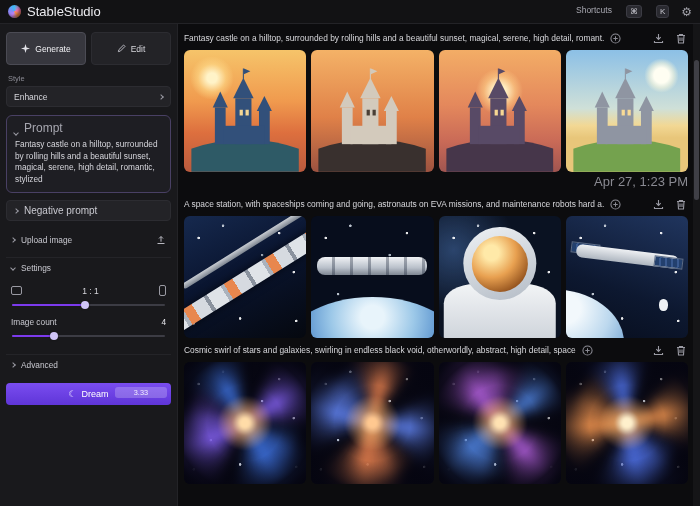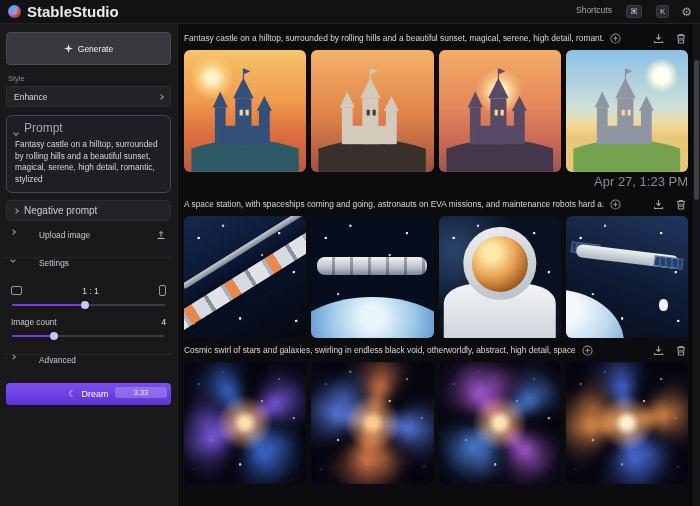--- a/index.html
+++ b/index.html
@@ -2,21 +2,21 @@
 <html><head>
 <meta charset="utf-8">
 <style>
   *{margin:0;padding:0;box-sizing:border-box}
   html,body{width:700px;height:506px;overflow:hidden}
   body{background:#0c0c0e;font-family:"Liberation Sans","DejaVu Sans",sans-serif;color:#e4e4e7;position:relative}
 
   
   .topbar{height:24px;background:#121214;border-bottom:1px solid #232327;display:flex;align-items:center;padding:0 8px;gap:6px}
   .logo{width:13px;height:13px;border-radius:50%;background:conic-gradient(from 210deg,#c084fc,#818cf8,#38bdf8,#f472b6,#fb923c,#c084fc);box-shadow:inset -2px -2px 3px rgba(0,0,0,.45)}
-  .apptitle{font-size:15px;font-weight:bold;color:#ececf0}
+  .apptitle{font-size:13px;font-weight:normal;color:#ececf0}
   .topbar .spacer{flex:1}
   .shortcuts{font-size:8.5px;color:#a9a9b2;display:flex;align-items:flex-start;gap:14px}
   .key{background:#2a2a30;border:1px solid #3c3c44;border-radius:3px;font-size:8px;color:#c6c6cd;padding:0 3px;line-height:11px;min-width:12px;text-align:center}
   .gear{font-size:12px;color:#a0a0a8;margin-left:6px;line-height:1}
 
   
   .app{display:flex;height:482px}
   .sidebar{width:178px;background:#19191c;border-right:1px solid #232327;padding:8px 6px;flex-shrink:0}
   .main{flex:1;padding:2px 12px 0 6px;overflow:hidden}
 
@@ -27,21 +27,21 @@
   .slabel{font-size:7.5px;color:#8a8a93;margin:9px 2px 3px}
   .select{height:21px;background:#232327;border:1px solid #2c2c31;border-radius:4px;display:flex;align-items:center;padding:0 7px;font-size:8.5px;color:#d6d6dc}
   .select .spacer{flex:1}
   .chev{display:inline-block;width:4px;height:4px;border-right:1.3px solid #9a9aa3;border-bottom:1.3px solid #9a9aa3}
   .chev.r{transform:rotate(-45deg)}
   .chev.d{transform:rotate(45deg)}
   .promptbox{margin-top:8px;border:1px solid #494064;border-radius:6px;background:#1e1e23;overflow:hidden}
   .promptbox .phead{display:flex;align-items:flex-end;gap:6px;padding:5px 7px 3px;font-size:12px;color:#a6a6af}
   .ptext{padding:1px 8px 7px;font-size:8.3px;line-height:1.4;color:#d6d6dc}
   .row{height:21px;margin-top:7px;background:#232327;border:1px solid #2c2c31;border-radius:4px;display:flex;align-items:center;gap:6px;padding:0 7px;font-size:10px;color:#c9c9d0}
-  .flatrow{height:20px;margin-top:7px;display:flex;gap:24px;padding:0 5px;font-size:8.3px;color:#c9c9d0;border-top:1px solid #242428}
+  .flatrow{height:20px;margin-top:7px;display:flex;align-items:center;gap:6px;padding:0 5px;font-size:8.3px;color:#c9c9d0;border-top:1px solid #242428}
   .flatrow .spacer,.row .spacer{flex:1}
   .settingsbody{padding:2px 5px 4px}
   .aspectrow{display:flex;align-items:center;margin-top:6px}
   .ar-ic1{width:11px;height:9px;border:1.2px solid #9a9aa3;border-radius:2px}
   .ar-ic2{width:7px;height:11px;border:1.2px solid #9a9aa3;border-radius:2px}
   .aspectrow .val{flex:1;text-align:center;font-size:8.5px;color:#d6d6dc}
   .slider{position:relative;height:10px;margin:4px 1px 2px}
   .slider .track{position:absolute;left:0;right:0;top:4px;height:2px;background:#3c3c44;border-radius:1px}
   .slider .fill{position:absolute;left:0;top:4px;height:2px;background:#7c3aed;border-radius:1px}
   .slider .thumb{position:absolute;top:1px;width:8px;height:8px;border-radius:50%;background:#cfc4f6;box-shadow:0 0 2px rgba(0,0,0,.5)}
@@ -152,20 +152,26 @@
 <div class="app">
 
   <aside class="sidebar">
     <div class="tabs">
       <div class="tab active">
         <svg class="ic" width="9" height="9" viewBox="0 0 10 10" fill="#e4e4ea">
             <path d="M5 0L6.1 3.9 10 5 6.1 6.1 5 10 3.9 6.1 0 5 3.9 3.9Z"></path>
           </svg>
         <span>Generate</span>
       </div>
+      <div class="tab">
+        <svg class="ic" width="9" height="9" viewBox="0 0 10 10" fill="none" stroke="#b8b8c0" stroke-width="1.1">
+            <path d="M1.5 8.5l.6-2.2L7.3 1.1l1.6 1.6-5.2 5.2-2.2.6z"></path>
+          </svg>
+        <span>Edit</span>
+      </div>
     </div>
 
     <div class="slabel">Style</div>
     <div class="select">
       <span>Enhance</span>
       <span class="spacer"></span>
       <span class="chev r"></span>
     </div>
 
     <div class="promptbox">

